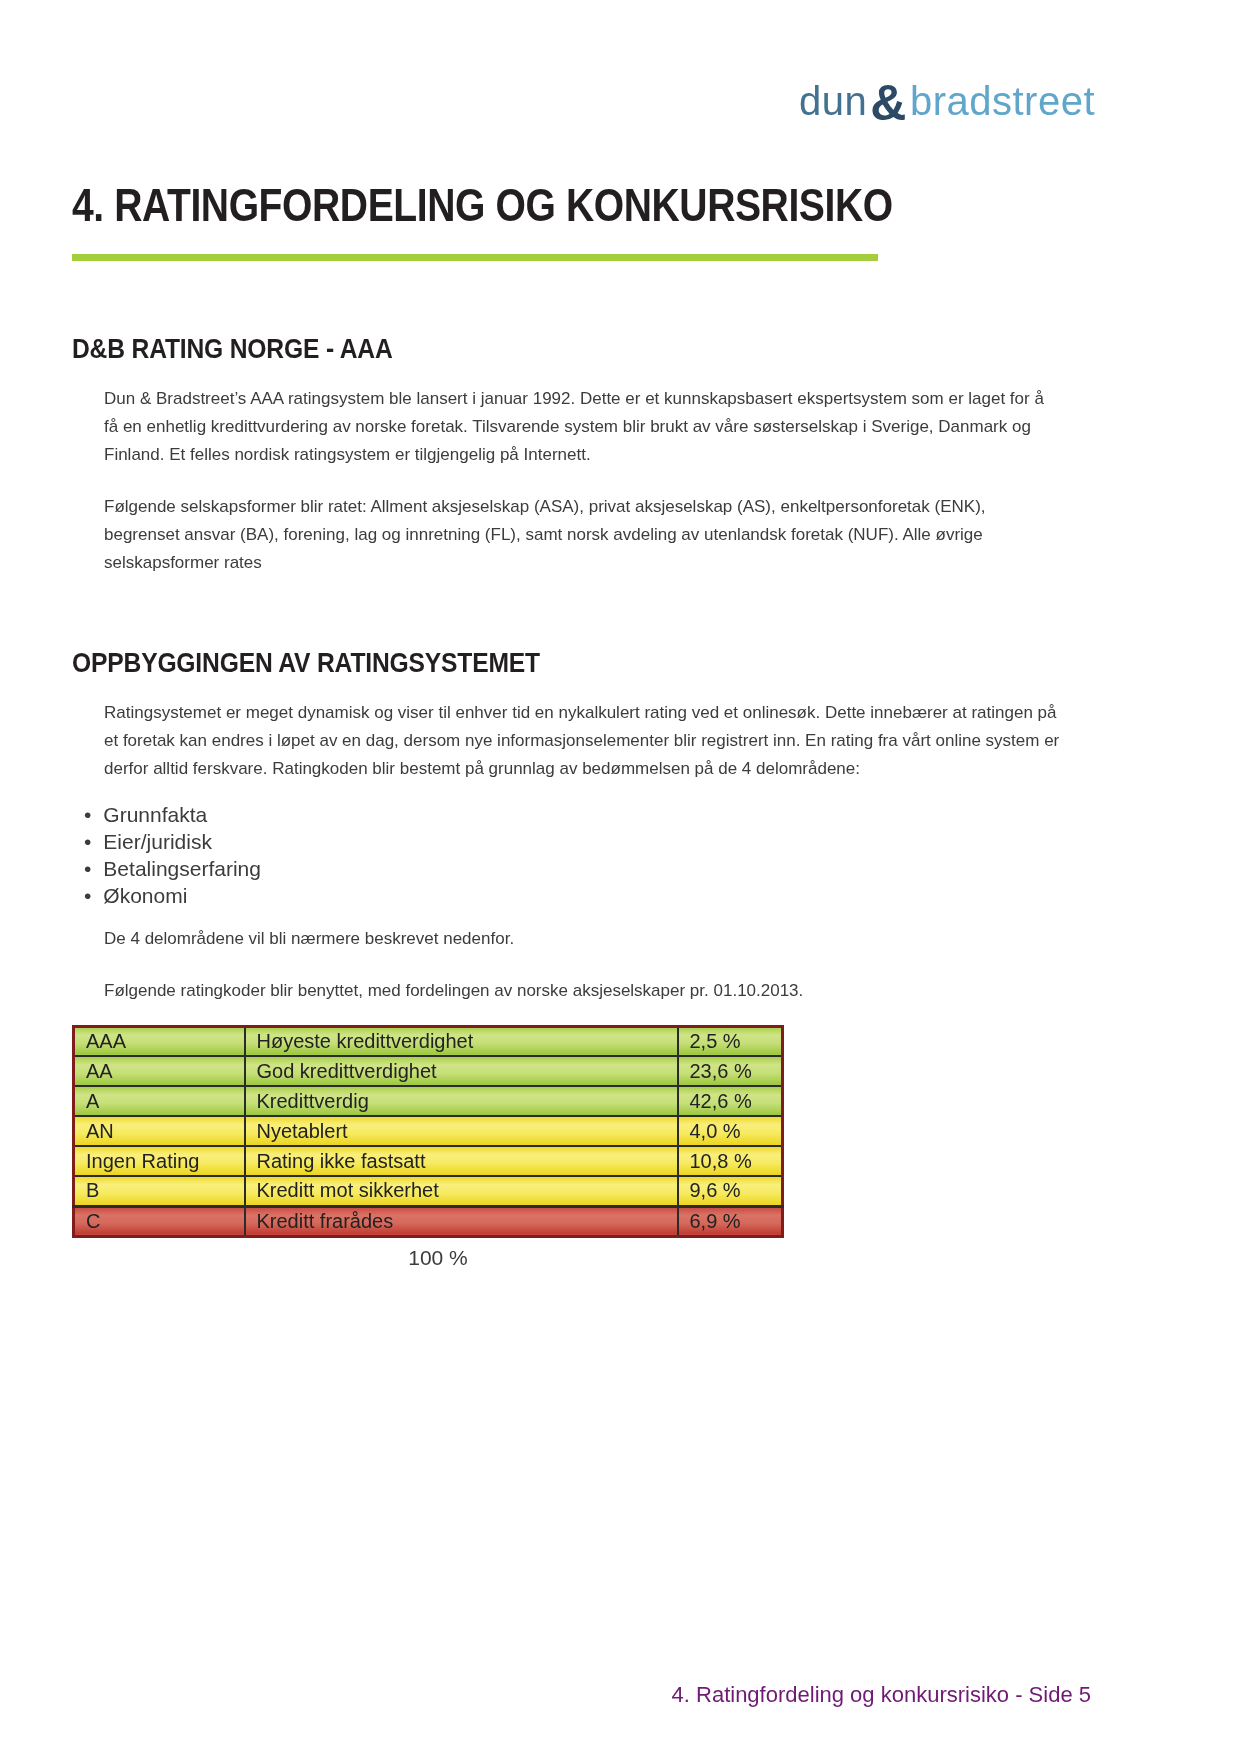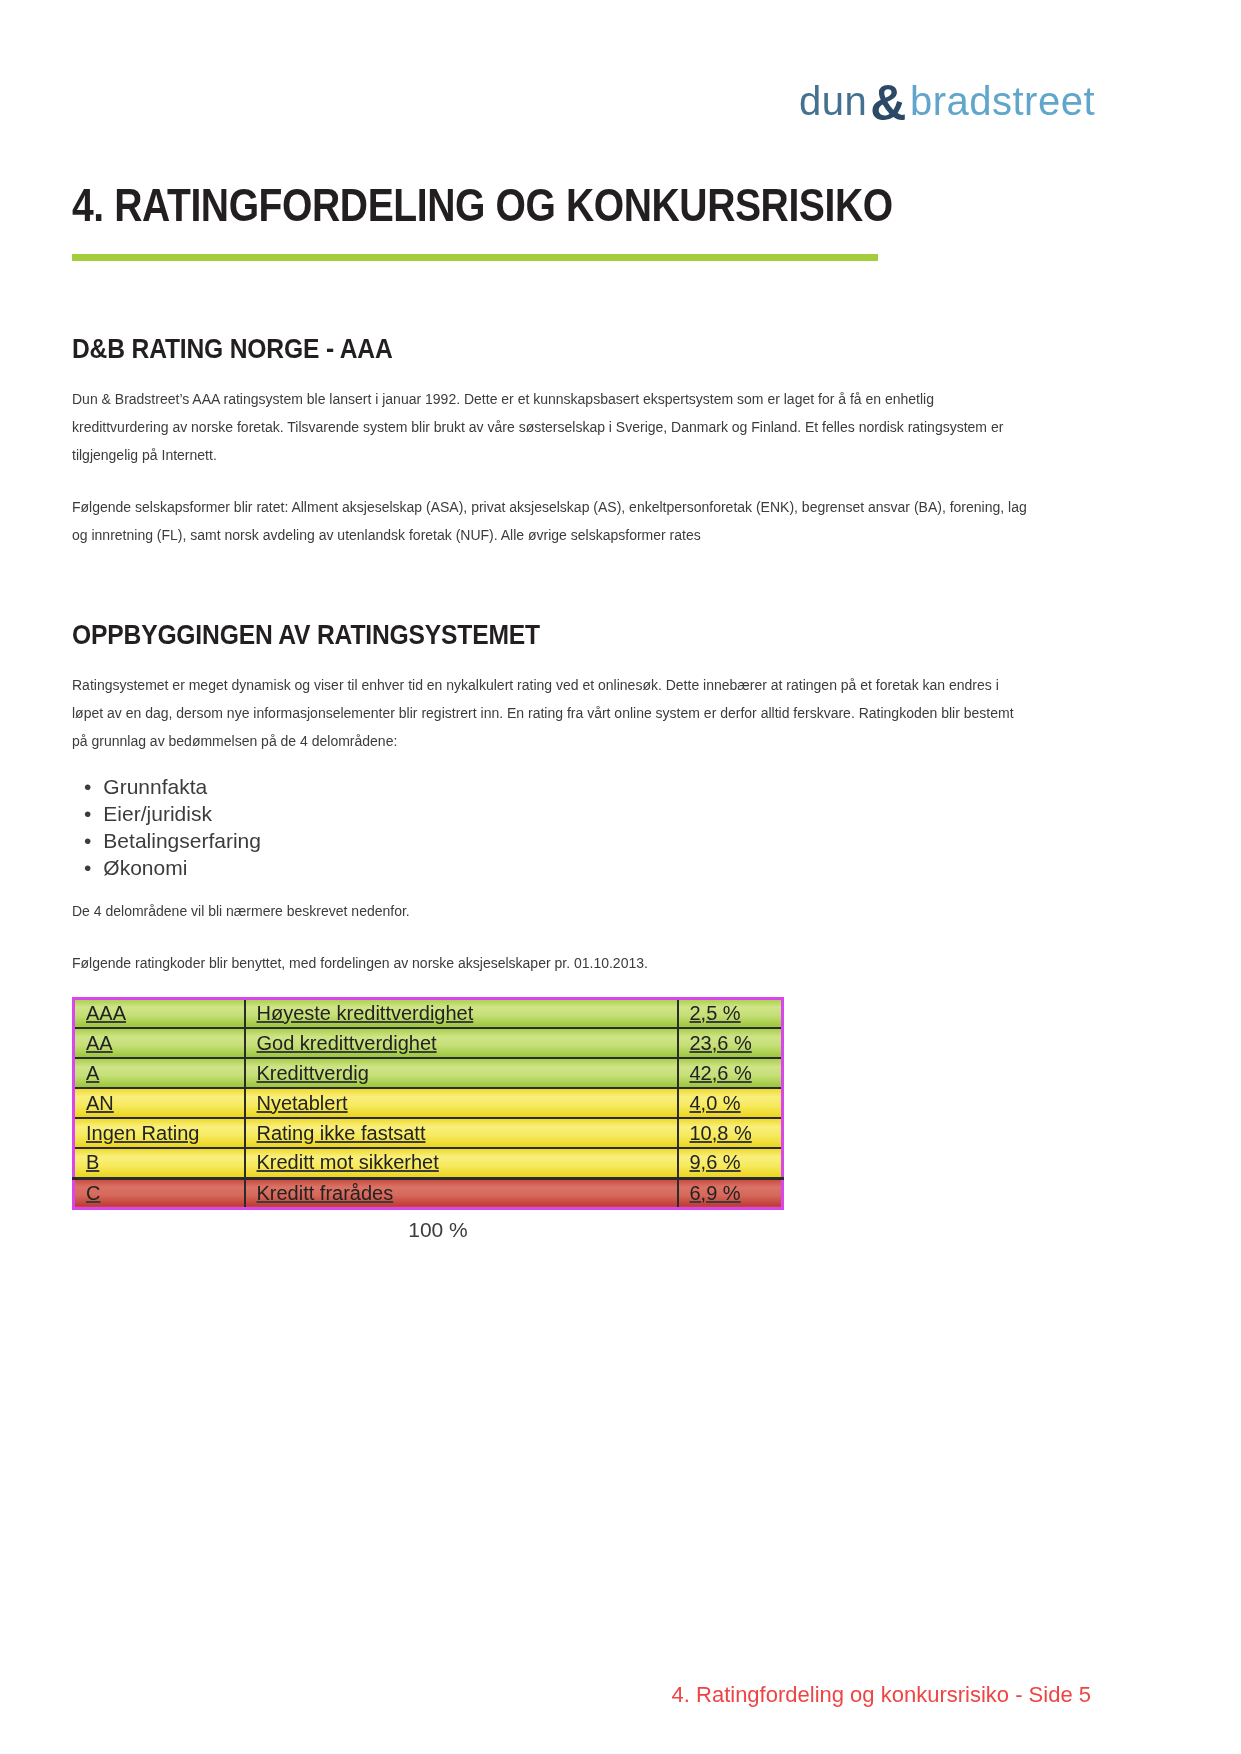--- a/index.html
+++ b/index.html
@@ -43,40 +43,39 @@
     font-size:28px; font-weight:700; color:#231f20;
     letter-spacing:-0.2px;
     transform:scaleX(0.88); transform-origin:left center;
     white-space:nowrap;
   }
   h2.s1 { margin-top:72px; }
   h2.s2 { margin-top:70px; }
 
   
   p.body {
-    margin-left:72px; width:958px;
-    font-size:14px; line-height:28px; color:#3c3c3c;
+    margin-left:104px; width:958px;
+    font-size:17px; line-height:28px; color:#3c3c3c;
   }
   .gap-after-h2 { margin-top:20px; }
   .gap-para     { margin-top:24px; }
 
   ul.areas {
     list-style:none;
     margin:18px 0 0 84px;
     font-size:21px; line-height:27px; color:#3c3c3c;
   }
   ul.areas li::before { content:"\2022"; margin-right:12px; }
 
   
   table.rating {
     border-collapse:collapse;
     margin:20px 0 0 72px;
-    border:3px solid #d946ef;
+    border:3px solid #7f1d1d;
     table-layout:fixed;
-    text-decoration:underline;
   }
   table.rating td {
     border:2px solid #2b2b2b;
     height:30px;
     font-size:20px; color:#222222;
     padding:0 11px;
     white-space:nowrap; overflow:hidden;
   }
   td.code { width:171px; }
   td.desc { width:433px; }
@@ -88,21 +87,21 @@
   .table-total {
     margin-left:72px; width:743px;
     padding:8px 11px 0 0;
     text-align:center;
     font-size:21px; color:#3c3c3c;
   }
 
   
   .footer {
     position:absolute; top:1682px; right:150px;
-    font-size:22px; color:#ef4444;
+    font-size:22px; color:#701a75;
   }
 </style>
 </head>
 <body>
 
 <div class="page">
 
   <div class="logo">
     <span class="logo-dun">dun</span><span class="logo-amp">&amp;</span><span class="logo-brad">bradstreet</span>
   </div>

